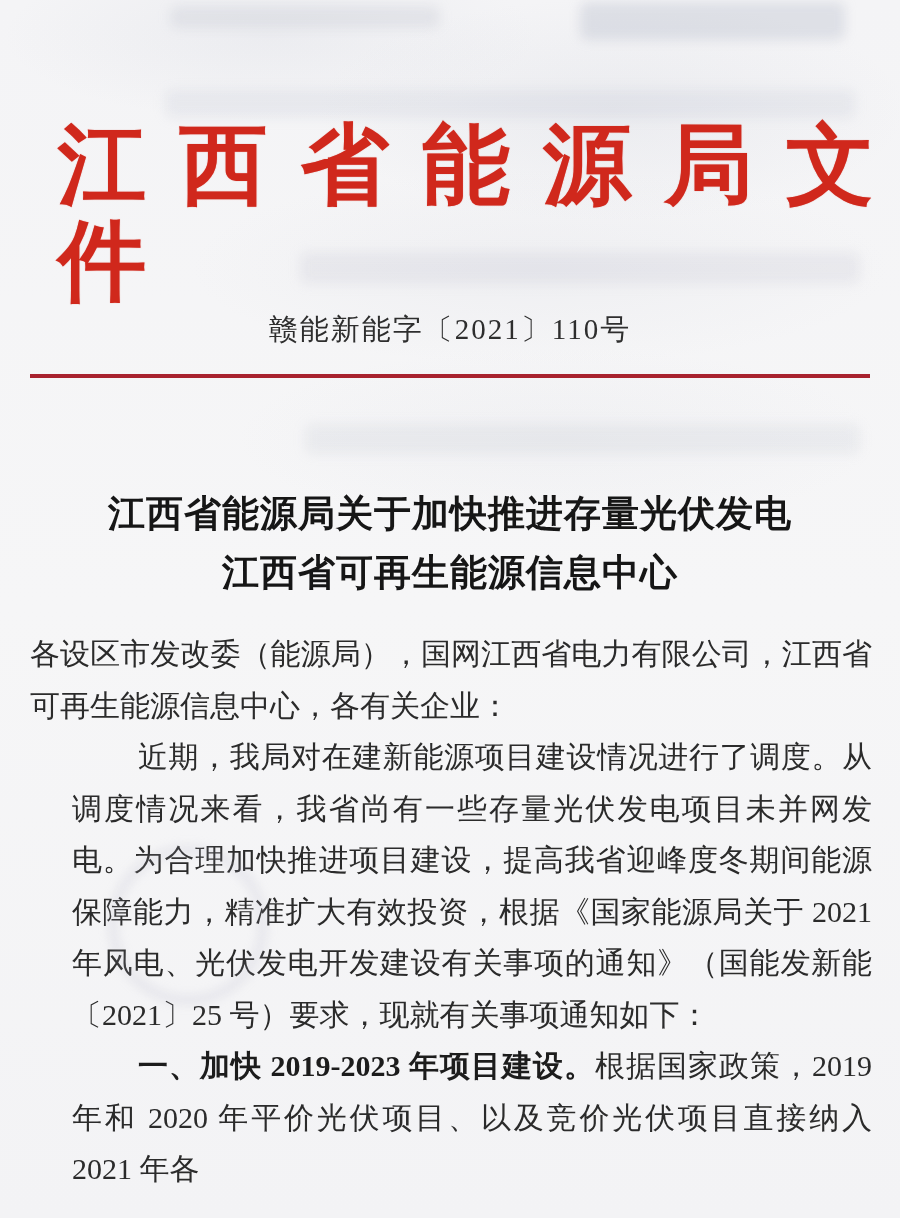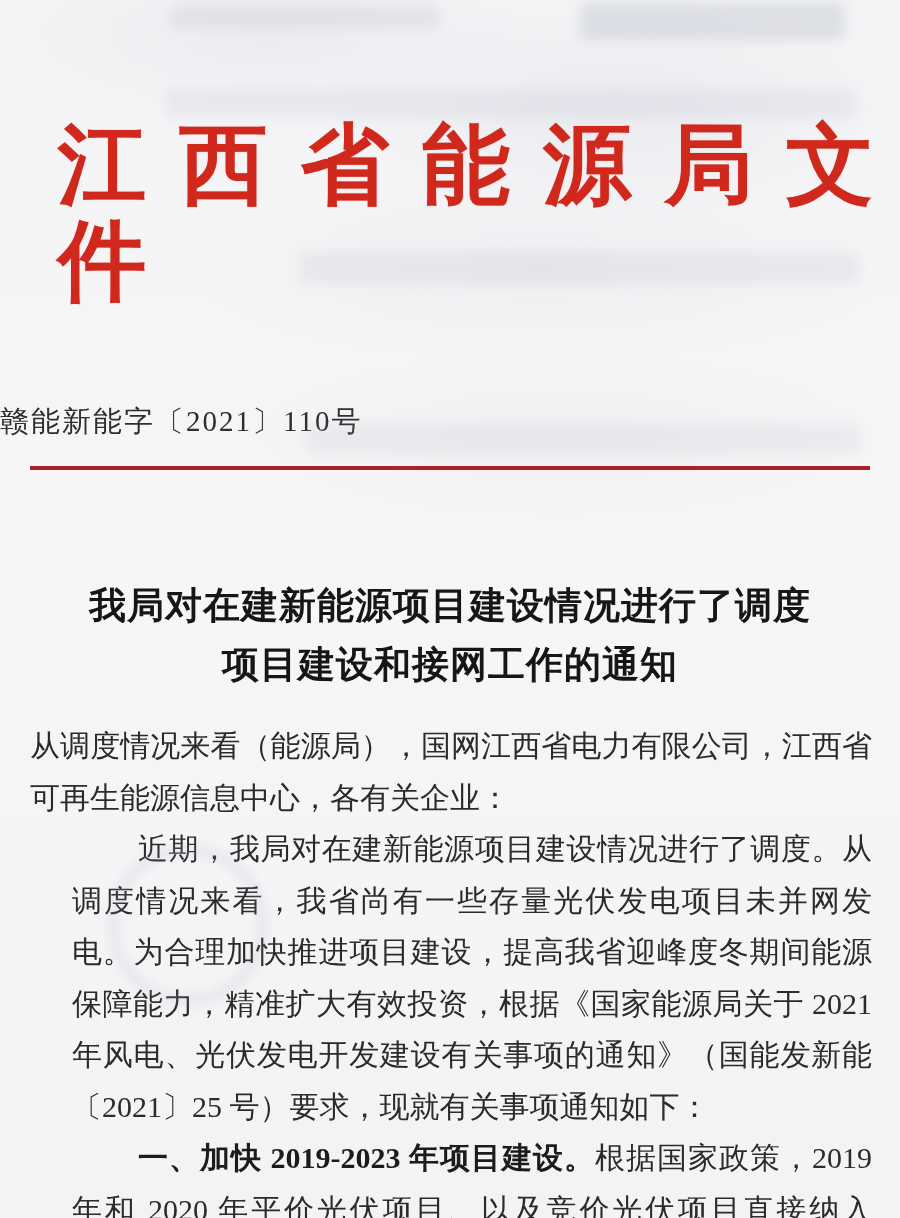--- a/index.html
+++ b/index.html
@@ -50,21 +50,21 @@
     line-height: 96px;
     font-weight: 700;
     color: #d0281c;
     text-align: justify;
     text-align-last: justify;
     white-space: normal;
     letter-spacing: 0;
     text-shadow: 0 0 1px rgba(208,40,28,0.55);
   }
   .doc-number {
-    margin-top: 92px;
+    text-align: center;
     font-size: 29px;
     letter-spacing: 2px;
     color: #2e2e2e;
   }
   .red-rule {
     margin: 24px auto 0 30px;
     width: 840px;
     height: 4px;
     background: #a8222e;
   }
@@ -100,23 +100,23 @@
   <div class="artifact a5"></div>
   <div class="artifact seal"></div>
 
   <div class="banner">江 西 省 能 源 局 文 件</div>
 
   <div class="doc-number">赣能新能字〔2021〕110号</div>
 
   <div class="red-rule"></div>
 
   <div class="doc-title">
-    <div>我局对在建新能源项目建设情况进行了调度</div>
-    <div>项目建设和接网工作的通知</div>
+    <div>江西省能源局关于加快推进存量光伏发电</div>
+    <div>江西省可再生能源信息中心</div>
   </div>
 
   <div class="body-text">
-    <p>从调度情况来看（能源局），国网江西省电力有限公司，江西省可再生能源信息中心，各有关企业：</p>
+    <p>各设区市发改委（能源局），国网江西省电力有限公司，江西省可再生能源信息中心，各有关企业：</p>
     <p class="indent"><span class="lead"></span><span>近期，我局对在建新能源项目建设情况进行了调度。从调度情况来看，我省尚有一些存量光伏发电项目未并网发电。为合理加快推进项目建设，提高我省迎峰度冬期间能源保障能力，精准扩大有效投资，根据《国家能源局关于 2021 年风电、光伏发电开发建设有关事项的通知》（国能发新能〔2021〕25 号）要求，现就有关事项通知如下：</span></p>
     <p class="indent"><span class="lead">一、加快 2019-2023 年项目建设。</span><span>根据国家政策，2019 年和 2020 年平价光伏项目、以及竞价光伏项目直接纳入 2021 年各</span></p>
   </div>
 
 </div>
 
 </body></html>

